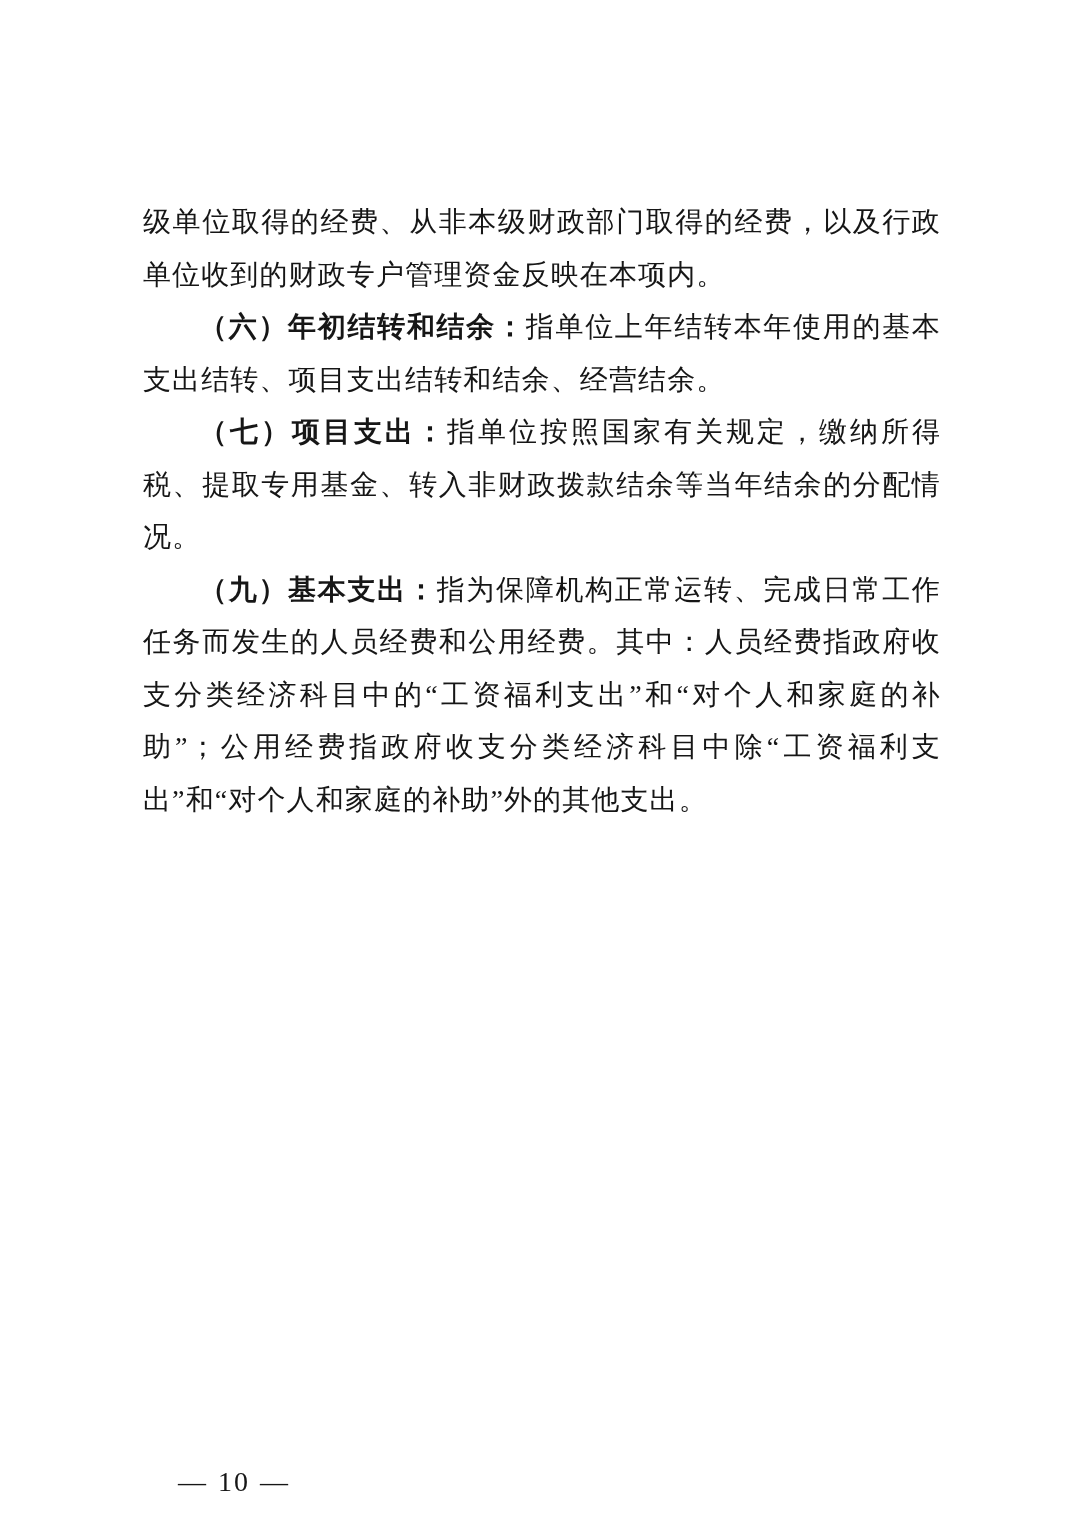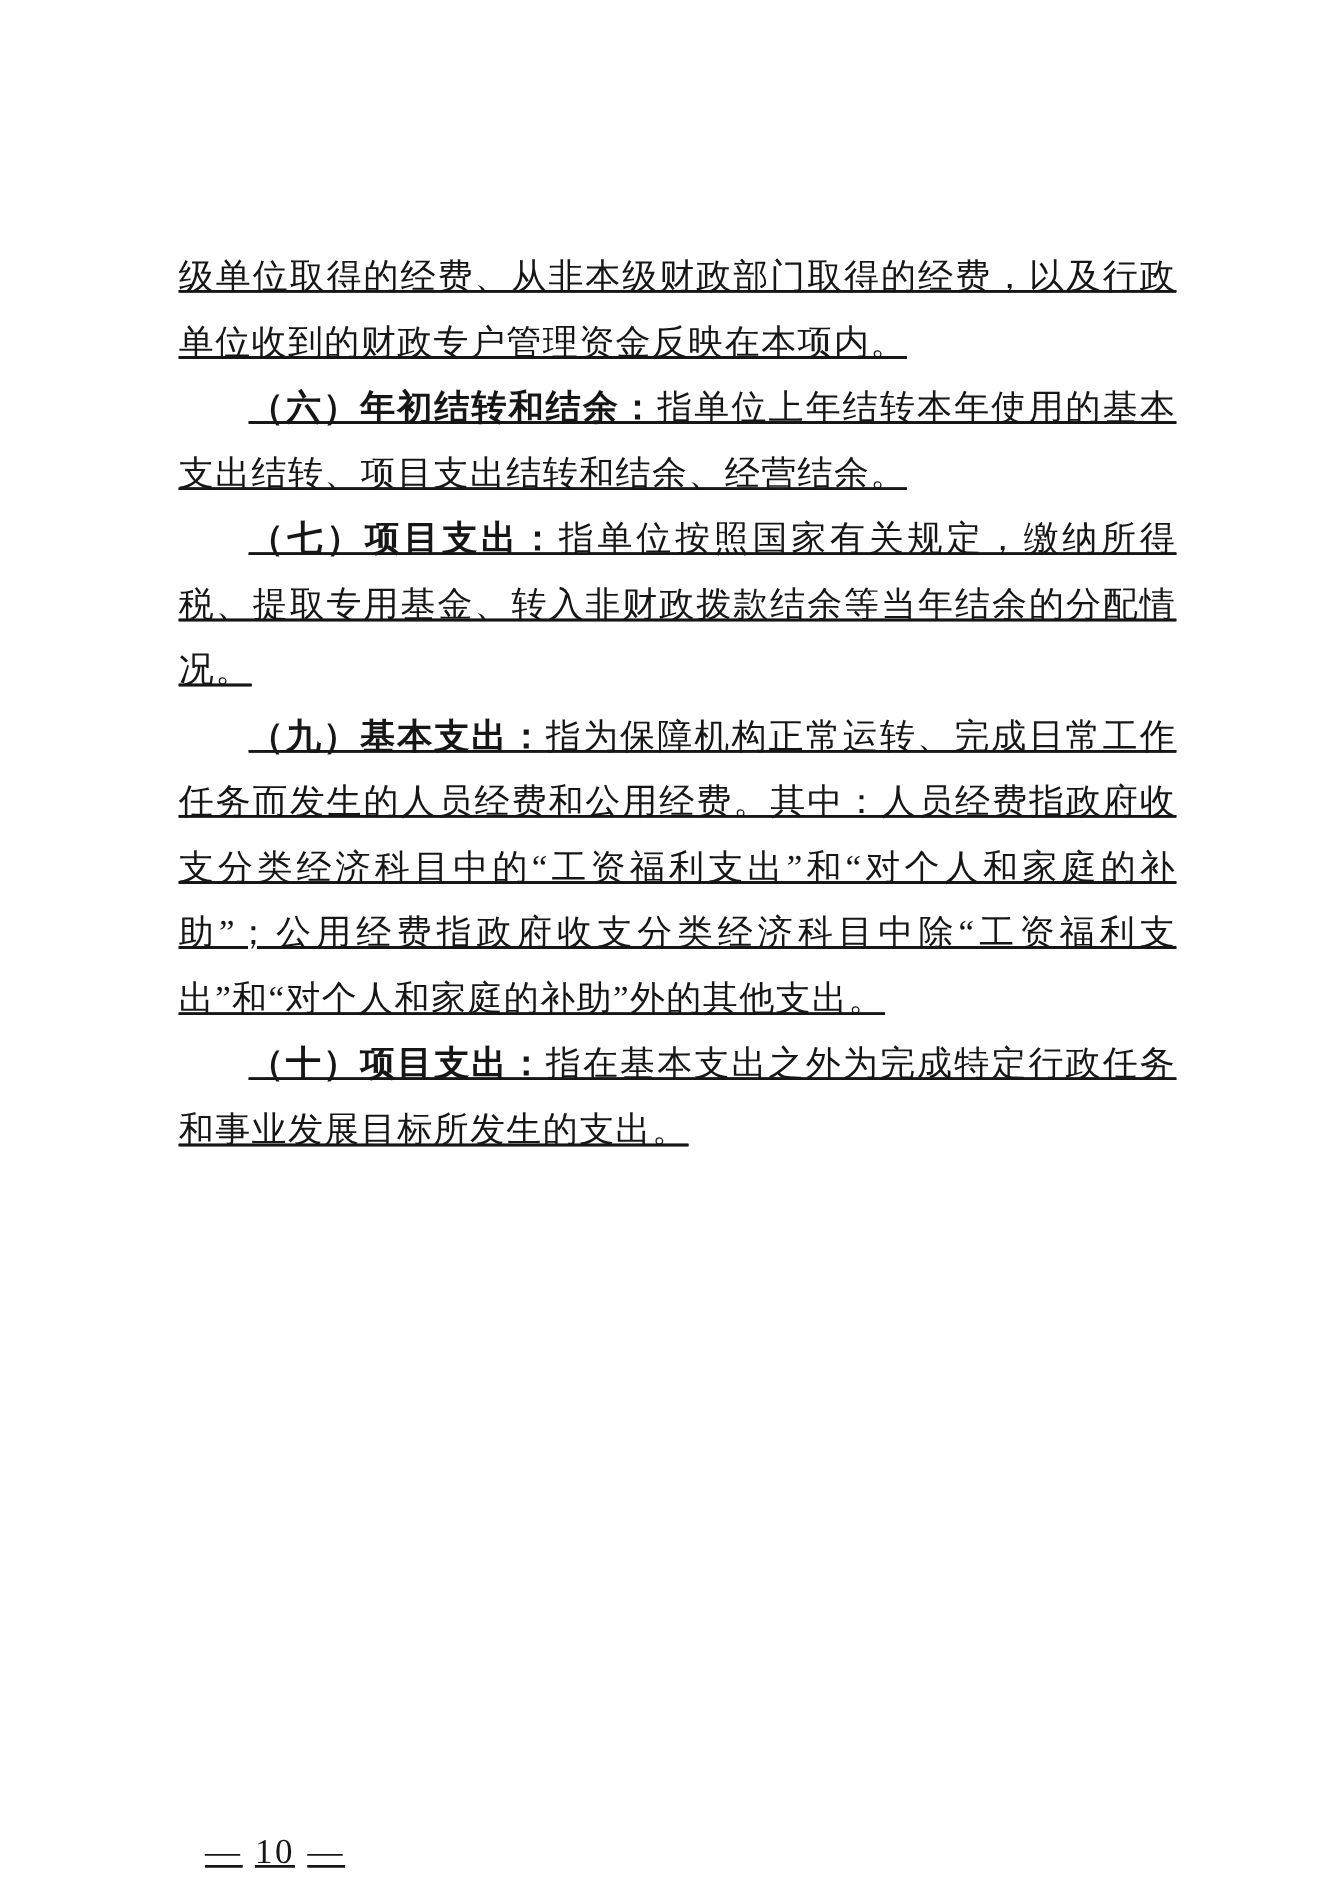--- a/index.html
+++ b/index.html
@@ -1,15 +1,15 @@
 <!DOCTYPE html>
 <html><head>
 <meta charset="utf-8">
 <style>
-  * { margin: 0; padding: 0; box-sizing: border-box; text-decoration: underline; }
+  * { margin: 0; padding: 0; box-sizing: border-box; }
   html, body {
     width: 1074px;
     background: #ffffff;
     font-family: "Liberation Serif", "DejaVu Serif", serif;
   }
   .page {
     position: relative;
     width: 1074px;
     height: 1520px;
     background: #ffffff;
@@ -25,21 +25,21 @@
     line-height: 52.5px;
     letter-spacing: 0.04em;
     text-align: justify;
     text-justify: inter-ideograph;
   }
   .para { text-indent: 2em; }
   .para.no-indent { text-indent: 0; }
   .para .lead { font-weight: bold; }
   .footer {
     position: absolute;
-    left: 154px;
+    left: 168px;
     top: 1466px;
     font-size: 28px;
     letter-spacing: 2px;
     color: #161616;
     white-space: pre;
   }
   .footer .dash { padding: 0 10px; }
 </style>
 </head>
 <body>
@@ -51,20 +51,19 @@
     <p class="para no-indent"><span>级单位取得的经费、从非本级财政部门取得的经费，以及行政单位收到的财政专户管理资金反映在本项内。</span></p>
 
 
     <p class="para"><span class="lead">（六）年初结转和结余：</span><span>指单位上年结转本年使用的基本支出结转、项目支出结转和结余、经营结余。</span></p>
 
     <p class="para"><span class="lead">（七）项目支出：</span><span>指单位按照国家有关规定，缴纳所得税、提取专用基金、转入非财政拨款结余等当年结余的分配情况。</span></p>
 
 
     <p class="para"><span class="lead">（九）基本支出：</span><span>指为保障机构正常运转、完成日常工作任务而发生的人员经费和公用经费。其中：人员经费指政府收支分类经济科目中的“工资福利支出”和“对个人和家庭的补助”；公用经费指政府收支分类经济科目中除“工资福利支出”和“对个人和家庭的补助”外的其他支出。</span></p>
 
-    <p class="para"><span class="lead">（十）项目支出：</span><span>指在基本支出之外为完成特定行政任务和事业发展目标所发生的支出。</span></p>
 
 
   </div>
 
   <div class="footer"><span class="dash">—</span><span>10</span><span class="dash">—</span></div>
 
 </div>
 
 </body></html>

